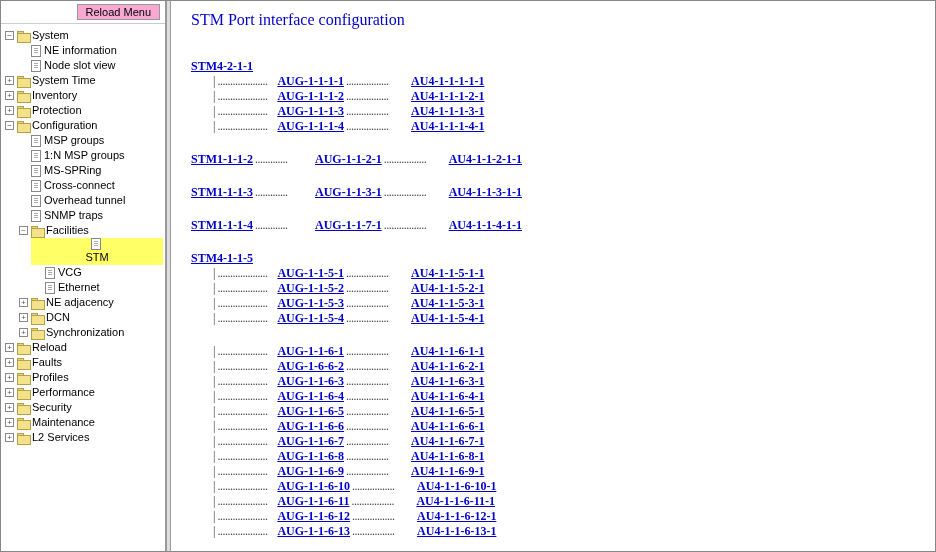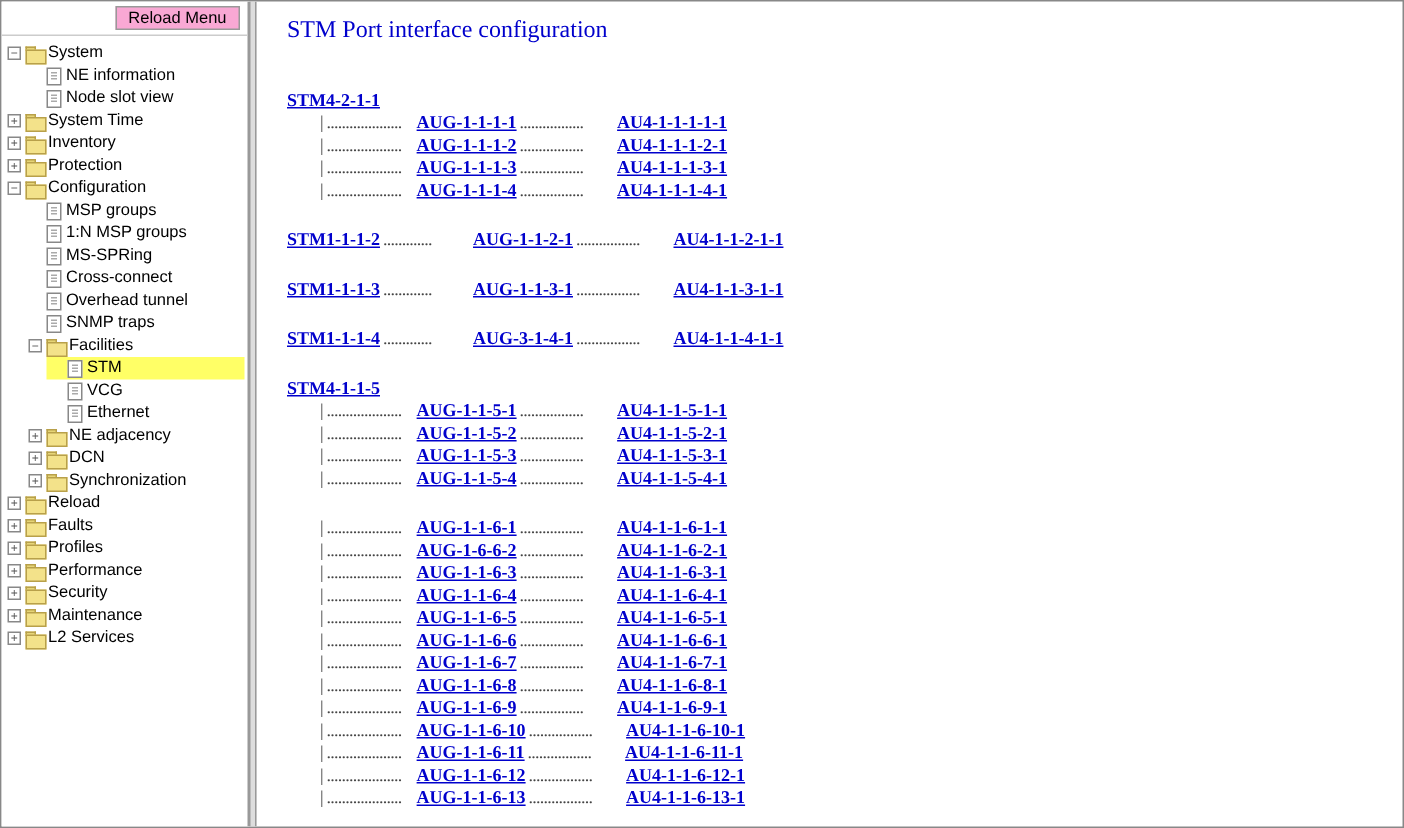--- a/index.html
+++ b/index.html
@@ -46,20 +46,21 @@
 .tree-item {
   display: flex;
   align-items: center;
   white-space: nowrap;
   padding: 0 2px;
   line-height: 15px;
   cursor: pointer;
 }
 .tree-item.selected {
   background: #ffff66;
+  flex-direction: column;
 }
 .tree-children {
   padding-left: 14px;
 }
 .expander {
   width: 9px;
   height: 9px;
   border: 1px solid #888;
   display: inline-flex;
   align-items: center;
@@ -387,21 +388,21 @@
             <span class="dots dots-before">.............</span>
             <a class="link">AUG-1-1-3-1</a>
             <span class="dots dots-mid">.................</span>
             <a class="link">AU4-1-1-3-1-1</a>
           </div>
         </div>
         <div class="port-block">
           <div class="row-line row-inline">
             <a class="link port-head">STM1-1-1-4</a>
             <span class="dots dots-before">.............</span>
-            <a class="link">AUG-3-1-4-1</a>
+            <a class="link">AUG-1-1-7-1</a>
             <span class="dots dots-mid">.................</span>
             <a class="link">AU4-1-1-4-1-1</a>
           </div>
         </div>
         <div class="port-block">
           <div><a class="link port-head">STM4-1-1-5</a></div>
           <div class="row-line">
             <span class="sub-indent"><span class="pipe">|</span></span>
             <span class="dots dots-before">....................</span>
             <a class="link">AUG-1-1-5-1</a>

